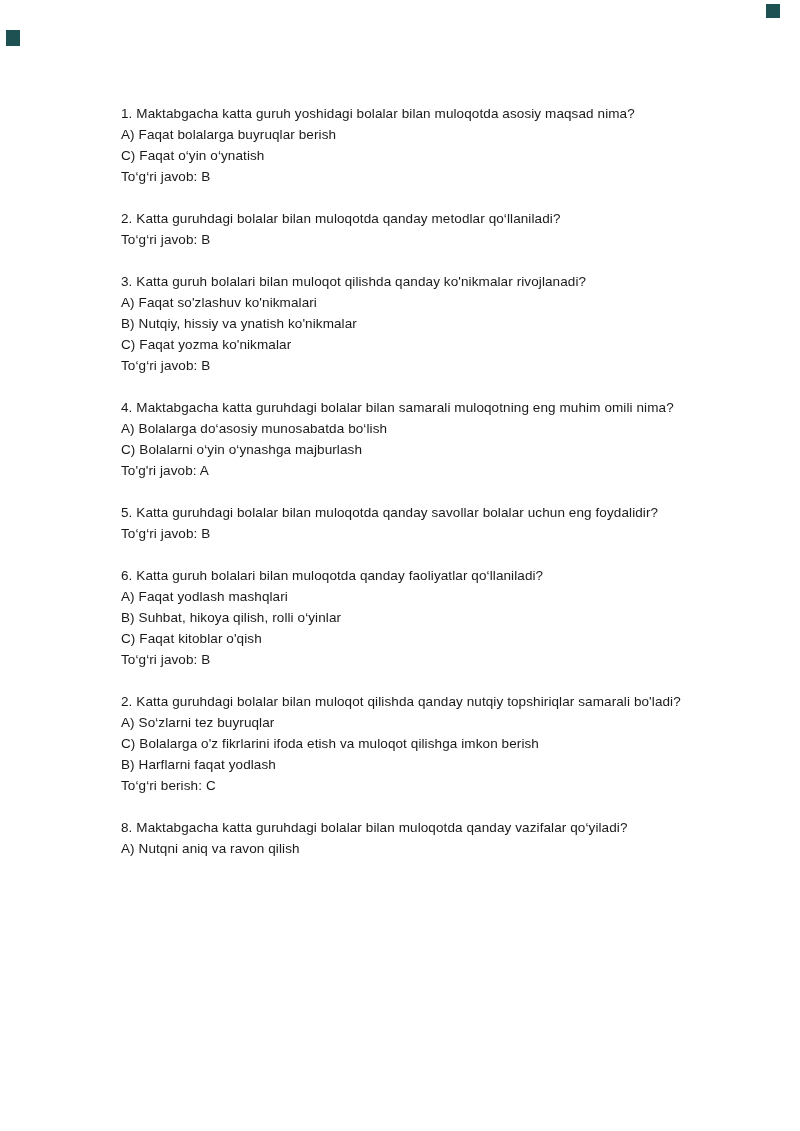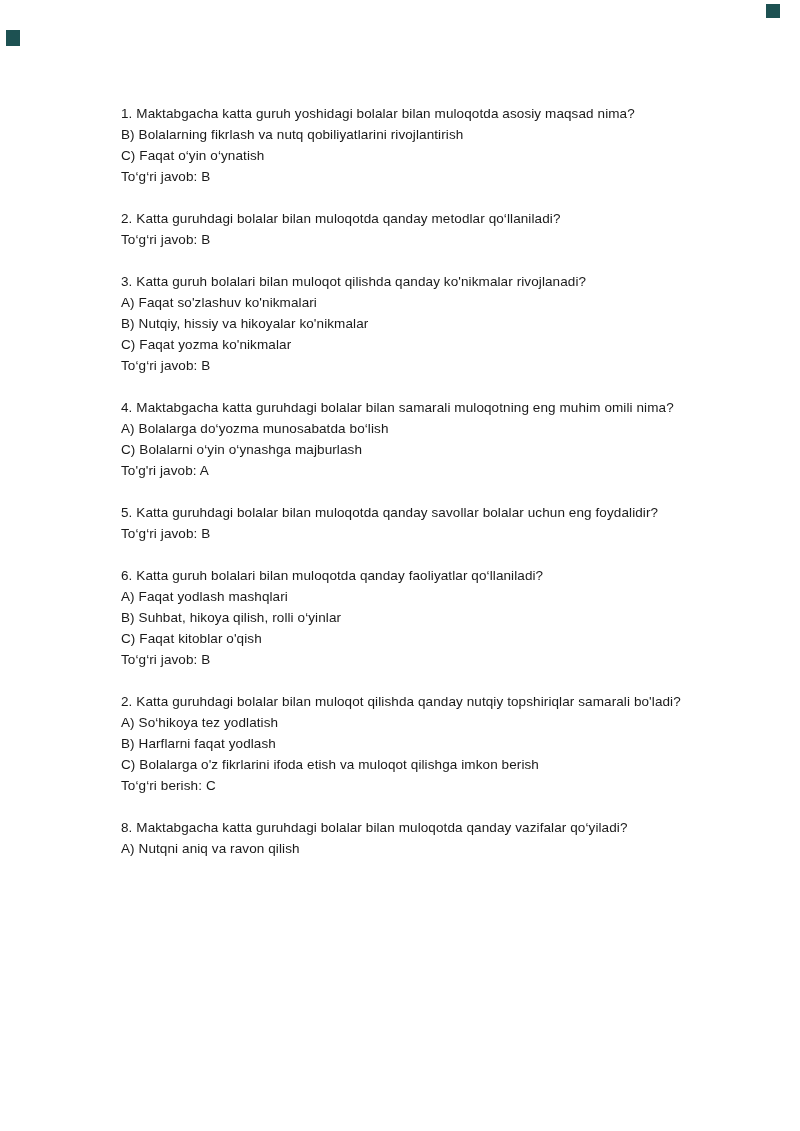--- a/index.html
+++ b/index.html
@@ -52,45 +52,45 @@
 </head>
 <body>
 
 <div class="page">
   <div class="corner corner-left" style="background: rgb(29, 81, 82);"></div>
   <div class="corner corner-right" style="background: rgb(29, 81, 82);"></div>
   <div class="content" id="content">
   <div class="question-block">
     <div class="line question">1. Maktabgacha katta guruh yoshidagi bolalar bilan muloqotda asosiy maqsad nima?</div>
     <div class="options">
-          <div class="line option">B) Bolalarning fikrlash va nutq qobiliyatlarini rivojlantirish</div>
+          <div class="line option">A) Faqat bolalarga buyruqlar berish</div>
           <div class="line option">C) Faqat o‘yin o‘ynatish</div>
         </div>
     <div class="line answer">To‘g‘ri javob: B</div>
   </div>
 
   <div class="question-block">
     <div class="line question">2. Katta guruhdagi bolalar bilan muloqotda qanday metodlar qo‘llaniladi?</div>
     <div class="line answer">To‘g‘ri javob: B</div>
   </div>
 
   <div class="question-block">
     <div class="line question">3. Katta guruh bolalari bilan muloqot qilishda qanday ko'nikmalar rivojlanadi?</div>
     <div class="options">
           <div class="line option">A) Faqat so'zlashuv ko'nikmalari</div>
-          <div class="line option">B) Nutqiy, hissiy va hikoyalar ko'nikmalar</div>
+          <div class="line option">B) Nutqiy, hissiy va ynatish ko'nikmalar</div>
           <div class="line option">C) Faqat yozma ko'nikmalar</div>
         </div>
     <div class="line answer">To‘g‘ri javob: B</div>
   </div>
 
   <div class="question-block">
     <div class="line question">4. Maktabgacha katta guruhdagi bolalar bilan samarali muloqotning eng muhim omili nima?</div>
     <div class="options">
-          <div class="line option">A) Bolalarga do‘yozma munosabatda bo‘lish</div>
+          <div class="line option">A) Bolalarga do‘asosiy munosabatda bo‘lish</div>
           <div class="line option">C) Bolalarni o‘yin o‘ynashga majburlash</div>
         </div>
     <div class="line answer">To'g'ri javob: A</div>
   </div>
 
   <div class="question-block">
     <div class="line question">5. Katta guruhdagi bolalar bilan muloqotda qanday savollar bolalar uchun eng foydalidir?</div>
     <div class="line answer">To‘g‘ri javob: B</div>
   </div>
 
@@ -100,23 +100,23 @@
           <div class="line option">A) Faqat yodlash mashqlari</div>
           <div class="line option">B) Suhbat, hikoya qilish, rolli o‘yinlar</div>
           <div class="line option">C) Faqat kitoblar o'qish</div>
         </div>
     <div class="line answer">To‘g‘ri javob: B</div>
   </div>
 
   <div class="question-block">
     <div class="line question">2. Katta guruhdagi bolalar bilan muloqot qilishda qanday nutqiy topshiriqlar samarali bo'ladi?</div>
     <div class="options">
-          <div class="line option">A) So‘hikoya tez yodlatish</div>
+          <div class="line option">A) So‘zlarni tez buyruqlar</div>
+          <div class="line option">C) Bolalarga o'z fikrlarini ifoda etish va muloqot qilishga imkon berish</div>
           <div class="line option">B) Harflarni faqat yodlash</div>
-          <div class="line option">C) Bolalarga o'z fikrlarini ifoda etish va muloqot qilishga imkon berish</div>
         </div>
     <div class="line answer">To‘g‘ri berish: C</div>
   </div>
 
   <div class="question-block">
     <div class="line question">8. Maktabgacha katta guruhdagi bolalar bilan muloqotda qanday vazifalar qo‘yiladi?</div>
     <div class="options">
           <div class="line option">A) Nutqni aniq va ravon qilish</div>
         </div>
 

